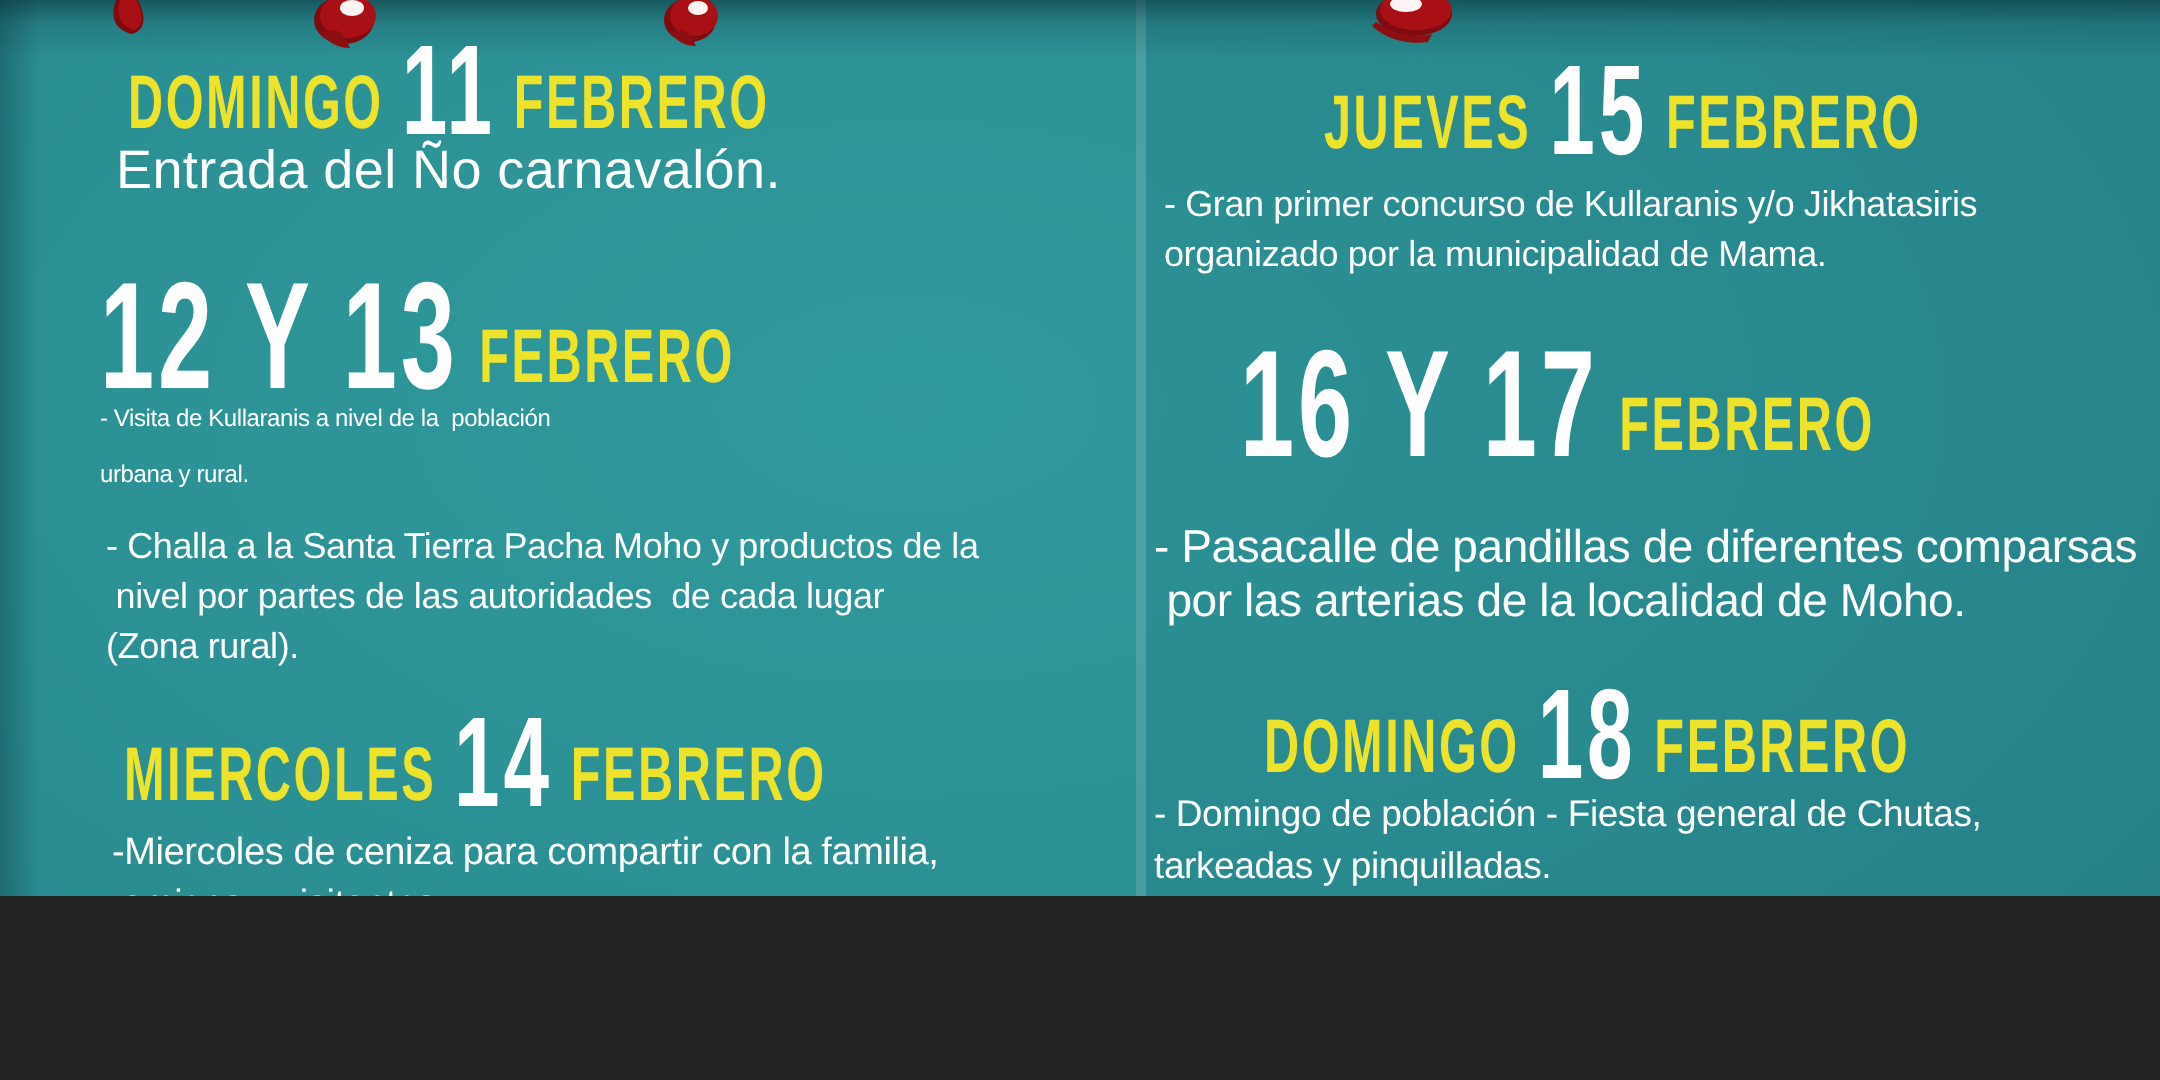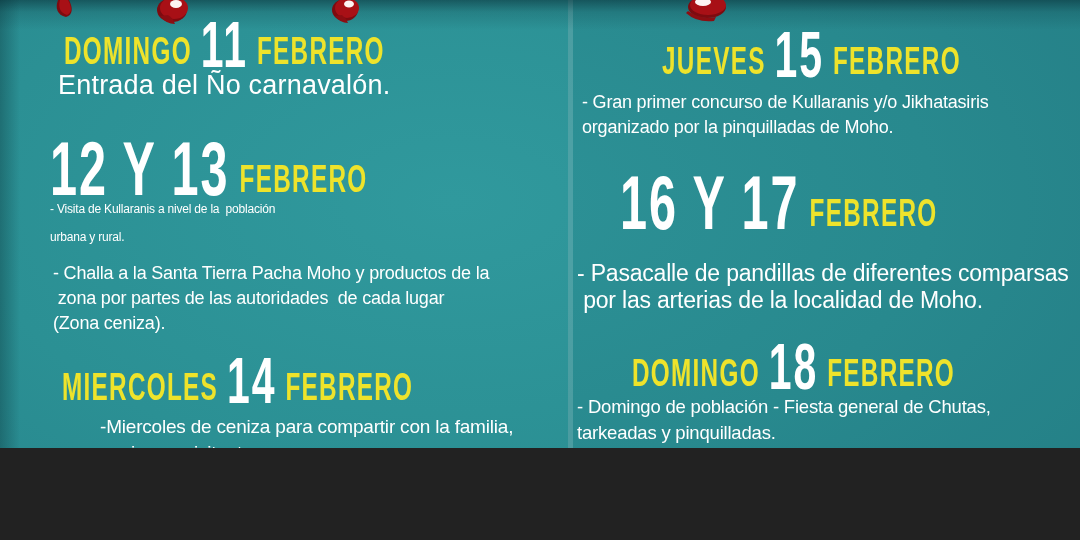--- a/index.html
+++ b/index.html
@@ -63,42 +63,42 @@
   <div class="date-header" style="left:50px;top:128px;">
     <span class="nums">12 Y 13</span>
     <span class="month">FEBRERO</span>
   </div>
   <div class="body-text" style="left:50px;top:195px;font-size:12px;line-height:28px;">
     <span>- Visita de Kullaranis a nivel de la  población</span>
     <span>urbana y rural.</span>
   </div>
   <div class="body-text" style="left:53px;top:261px;font-size:18px;line-height:25px;">
     <span>- Challa a la Santa Tierra Pacha Moho y productos de la</span>
-    <span> zona por partes de las autoridades  de cada lugar</span>
-    <span>(Zona ceniza).</span>
+    <span> nivel por partes de las autoridades  de cada lugar</span>
+    <span>(Zona rural).</span>
   </div>
 
   <div class="date-header" style="left:62px;top:346px;">
     <span class="day">MIERCOLES</span>
     <span class="num">14</span>
     <span class="month">FEBRERO</span>
   </div>
-  <div class="body-text" style="left:56px;top:414px;font-size:19px;line-height:26px;margin-left:44px;">
+  <div class="body-text" style="left:56px;top:414px;font-size:19px;line-height:26px;">
     <span>-Miercoles de ceniza para compartir con la familia,</span>
     <span> amigos y visitantes.</span>
   </div>
 
   <div class="date-header" style="left:662px;top:20px;">
     <span class="day">JUEVES</span>
     <span class="num">15</span>
     <span class="month">FEBRERO</span>
   </div>
   <div class="body-text" style="left:582px;top:90px;font-size:18px;line-height:25px;">
     <span>- Gran primer concurso de Kullaranis y/o Jikhatasiris</span>
-    <span>organizado por la pinquilladas de Moho.</span>
+    <span>organizado por la municipalidad de Mama.</span>
   </div>
 
   <div class="date-header" style="left:620px;top:162px;">
     <span class="nums">16 Y 17</span>
     <span class="month">FEBRERO</span>
   </div>
   <div class="body-text" style="left:577px;top:260px;font-size:23px;line-height:27px;">
     <span>- Pasacalle de pandillas de diferentes comparsas</span>
     <span> por las arterias de la localidad de Moho.</span>
   </div>

